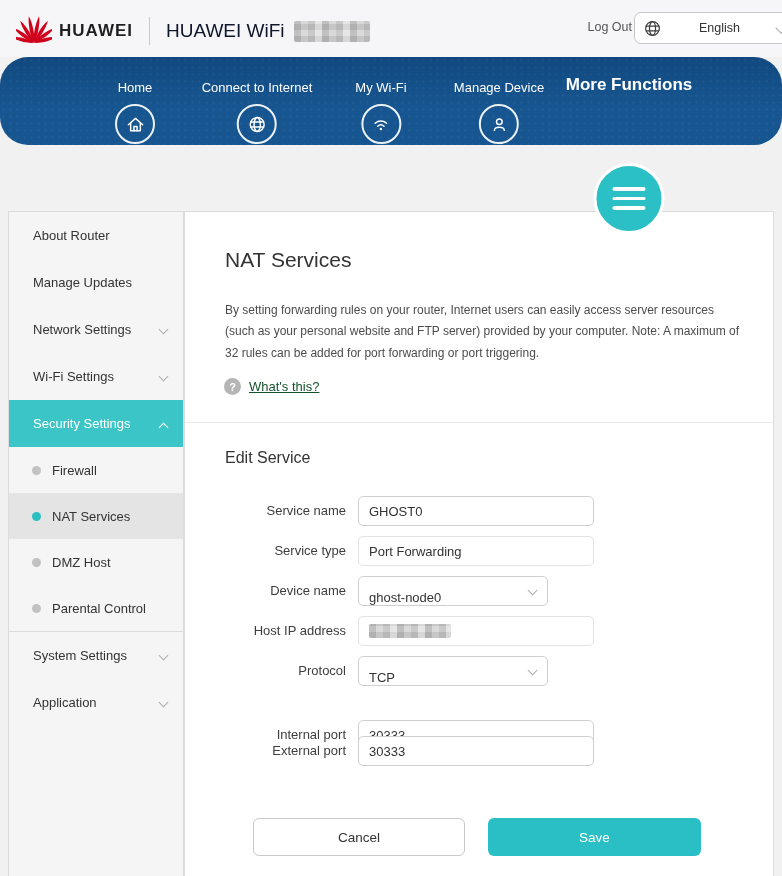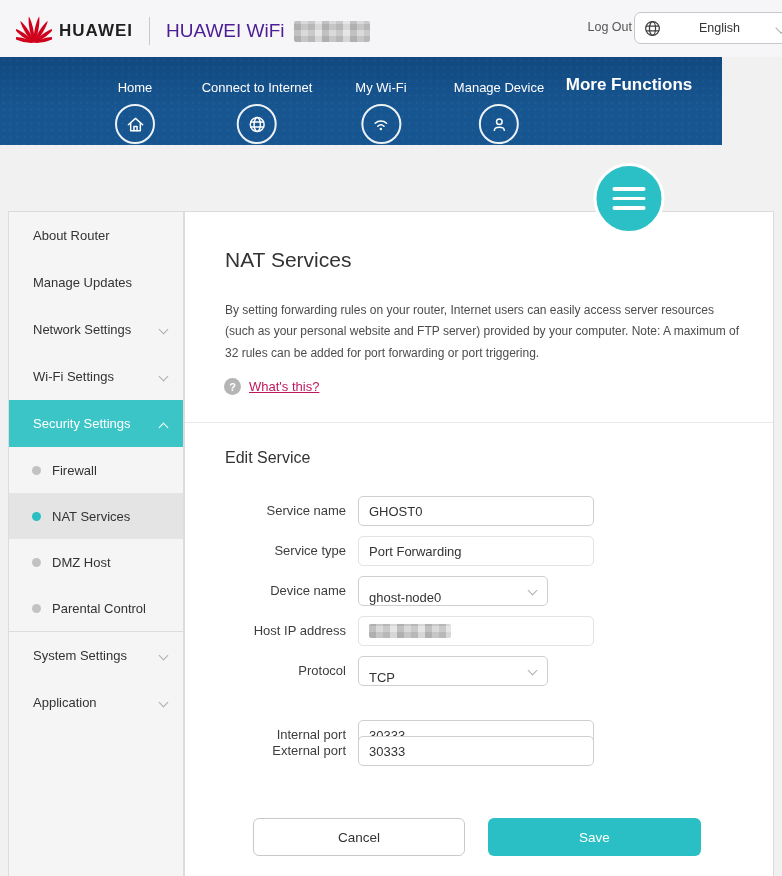--- a/index.html
+++ b/index.html
@@ -10,21 +10,21 @@
   }
 
   
   .top-header {
     position:absolute; top:0; left:0; width:782px; height:57px;
     background:#f6f6f8;
   }
   .brand-wrap { position:absolute; left:16px; top:0; height:62px; display:flex; align-items:center; }
   .brand-word { font-size:17px; font-weight:bold; letter-spacing:1px; color:#1f1f1f; margin-left:7px; }
   .v-divider { width:1px; height:28px; background:#c9c9c9; margin:0 16px; }
-  .product-title { font-size:19px; color:#4c1d95; }
+  .product-title { font-size:19px; color:#0f172a; }
   .redacted {
     background-color:#d9d9d9;
     background-image:
       repeating-linear-gradient(90deg, rgba(0,0,0,0.13) 0 7px, rgba(0,0,0,0.02) 7px 14px, rgba(0,0,0,0.09) 14px 21px, rgba(255,255,255,0.25) 21px 28px),
       repeating-linear-gradient(0deg, rgba(0,0,0,0.07) 0 6px, rgba(255,255,255,0.12) 6px 12px);
     filter:blur(0.7px); border-radius:2px;
   }
   .model-redacted { width:76px; height:21px; margin-left:9px; }
   .logout { position:absolute; right:150px; top:20px; font-size:12.5px; color:#555; cursor:pointer; }
   .lang-box {
@@ -33,25 +33,26 @@
     display:flex; align-items:center; padding:0 12px 0 8px;
   }
   .lang-label { flex:1; text-align:center; font-size:12.5px; color:#333; }
   .chev { display:inline-block; width:8px; height:8px;
     border-right:1.6px solid #aeaeae; border-bottom:1.6px solid #aeaeae;
     transform:rotate(45deg); }
   .chev.up { transform:rotate(225deg); border-color:#fff; }
 
   
   .nav-bar {
-    position:absolute; top:57px; left:0; width:722px; height:88px;
+    position:absolute; top:57px; left:0; width:782px; height:88px;
     background:
       radial-gradient(rgba(255,255,255,0.035) 1px, transparent 1.2px),
       linear-gradient(180deg, #11497f 0%, #175590 55%, #165590 100%);
     background-size:7px 7px, 100% 100%;
+    border-radius:28px;
   }
   .nav-item { position:absolute; transform:translateX(-50%); text-align:center; cursor:pointer; }
   .nav-label { color:#fff; font-size:13px; margin-bottom:9px; white-space:nowrap; }
   .nav-circle {
     width:40px; height:40px; border:2px solid rgba(255,255,255,0.92); border-radius:50%;
     margin:0 auto; display:flex; align-items:center; justify-content:center;
   }
   .nav-icon-svg { stroke:#fff; fill:none; stroke-width:1.4; stroke-linecap:round; stroke-linejoin:round; }
   .nav-more-label {
     position:absolute; left:629px; top:18px; transform:translateX(-50%);
@@ -95,21 +96,21 @@
   .page-desc {
     position:absolute; left:40px; top:88px; width:518px;
     font-size:12px; line-height:1.78; color:#4c4c4c;
   }
   .help-row { position:absolute; left:39px; top:166px; display:flex; align-items:center; cursor:pointer; }
   .q-icon {
     width:17px; height:17px; border-radius:50%; background:#b5b5b5; color:#fff;
     font-size:11px; font-weight:bold; display:flex; align-items:center; justify-content:center;
     margin-right:8px; flex:none;
   }
-  .help-link { font-size:13px; color:#be185d; text-decoration:underline; }
+  .help-link { font-size:13px; color:#14532d; text-decoration:underline; }
   .section-divider { position:absolute; left:0; top:210px; width:100%; height:1px; background:#e9e9e9; }
   .section-title { position:absolute; left:40px; top:237px; font-size:16px; color:#333; }
 
   .form-row { position:absolute; left:0; height:30px; }
   .form-label {
     position:absolute; left:0; top:0; width:161px; height:30px; line-height:30px;
     text-align:right; font-size:13px; color:#3d3d3d;
   }
   .form-control {
     position:absolute; left:173px; top:0; width:236px; height:30px;

